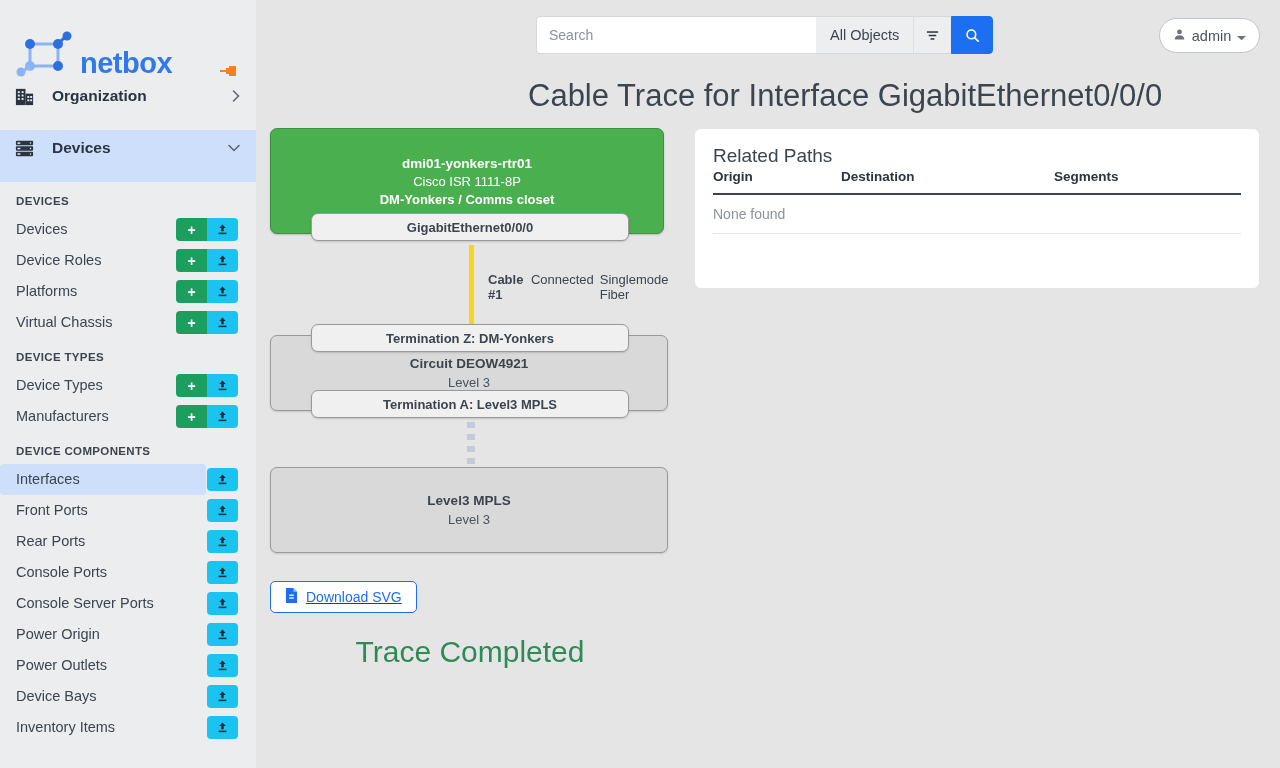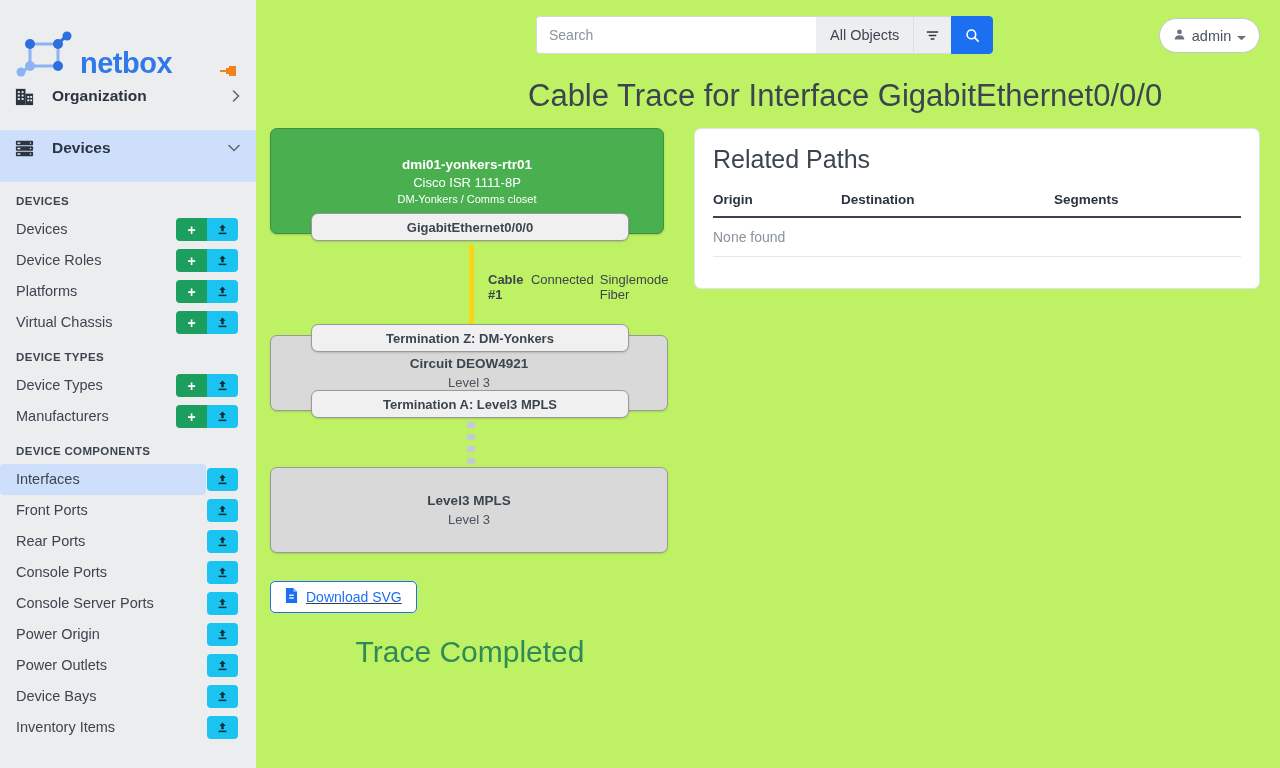--- a/index.html
+++ b/index.html
@@ -77,21 +77,21 @@
     font-size: 14px; font-weight: 700; cursor: pointer;
   }
   .btn-imp {
     width: 31px; background: #1ac3f0; color: #12303c;
     display: flex; align-items: center; justify-content: center;
     cursor: pointer;
   }
   .btn-pair.only-import { width: 31px; }
 
   
-  .main { flex: 1 1 auto; height: 768px; background: #bef264; position: relative; overflow: hidden; }
+  .main { flex: 1 1 auto; height: 768px; background: #e5e5e5; position: relative; overflow: hidden; }
 
   .topbar {
     height: 70px; display: flex; align-items: center;
     padding: 0 20px;
     position: relative;
   }
   .search-wrap {
     display: flex; align-items: center;
     margin-left: auto; margin-right: auto;
     height: 38px;
@@ -146,21 +146,21 @@
 
   .node-device {
     width: 394px; height: 106px; border-radius: 7px;
     background: #4aaf4f; border: 1px solid #3d9142;
     display: flex; flex-direction: column; align-items: center; justify-content: center;
     color: #ffffff; gap: 3px;
     box-shadow: 0 1px 2px rgba(0,0,0,.18);
   }
   .node-device .t1 { font-size: 13.5px; font-weight: 700; }
   .node-device .t2 { font-size: 13px; font-weight: 400; }
-  .node-device .t3 { font-size: 11px; font-weight: 400; }
+  .node-device .t3 { font-size: 13px; font-weight: 700; }
 
   .node-term {
     width: 318px; height: 28px; margin: -21px auto 4px auto;
     background: #f0f0f0; border: 1px solid #9a9a9a; border-radius: 7px;
     display: flex; align-items: center; justify-content: center;
     font-size: 13px; font-weight: 700; color: #3c454f;
     position: relative; z-index: 5;
     box-shadow: 0 1px 2px rgba(0,0,0,.15);
   }
 
@@ -215,21 +215,21 @@
     text-align: center; margin-top: 22px;
     font-size: 30px; color: #2e8b57; font-weight: 400;
   }
 
   
   .paths-card {
     flex: 0 0 566px; width: 566px; height: 161px;
     border: 1px solid #e1e4e8; border-radius: 7px;
     background: #fff; padding: 16px 18px;
   }
-  .paths-title { font-size: 25px; color: #3c454f; font-weight: 400; margin-bottom: 18px; }
+  .paths-title { font-size: 19px; color: #3c454f; font-weight: 400; margin-bottom: 2px; }
   .paths-table { width: 100%; border-collapse: collapse; }
   .paths-table th {
     text-align: left; font-size: 13.5px; font-weight: 700; color: #2b3440;
     padding: 0 0 9px 0; border-bottom: 2px solid #3c454f;
   }
   .paths-table td {
     font-size: 14px; color: #8a929b; padding: 11px 0 11px 0;
     border-bottom: 1px solid #e5e8ea;
   }
   .col-origin { width: 128px; }

